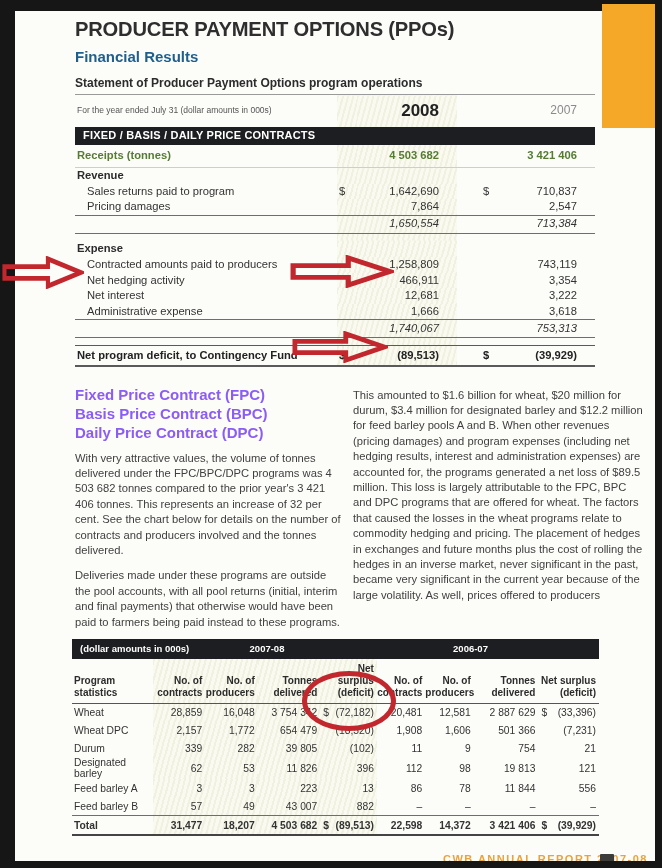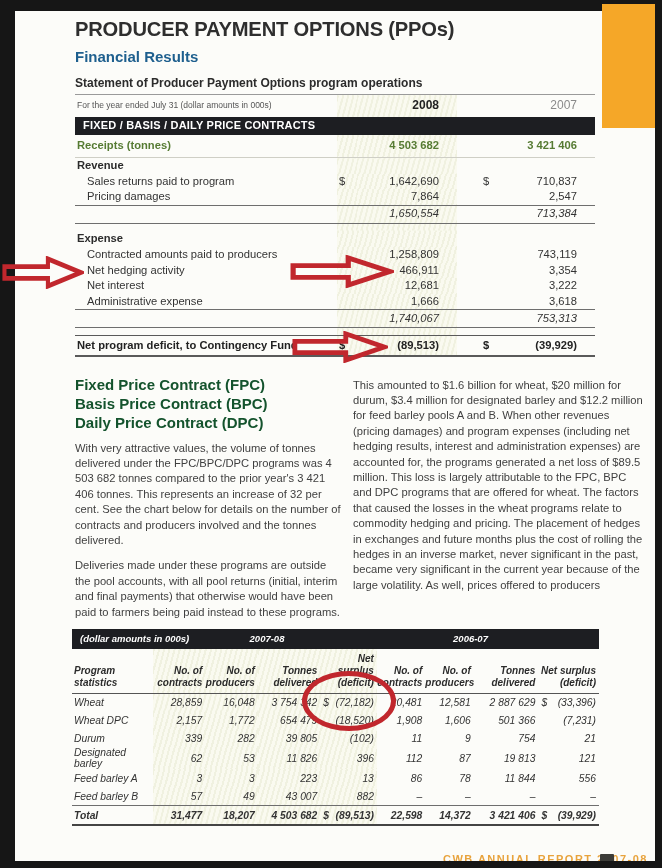--- a/index.html
+++ b/index.html
@@ -15,44 +15,44 @@
   h3.stmt-title { margin-top:11px; font-size:12px; font-weight:700; color:#2c2c2c; }
 
   
   table.stmt { margin-top:4px; width:520px; border-collapse:collapse; table-layout:fixed; font-size:11.2px; color:#333; }
   table.stmt td { padding:0 0 0 2px; line-height:15.5px; vertical-align:middle; }
   col.c-label{width:262px;} col.c-d08{width:20px;} col.c-v08{width:100px;} col.c-gap{width:24px;} col.c-d07{width:20px;} col.c-v07{width:80px;} col.c-pad{width:14px;}
   .hatch { background:repeating-linear-gradient(105deg,#f0f1e0 0px,#f0f1e0 2px,#fafaf0 2px,#fafaf0 5px); }
   td.num { text-align:right; }
   td.v08 { padding-right:18px !important; }
   td.v07 { padding-right:4px !important; }
-  tr.yearrow td { border-top:1px solid #9a9a9a; height:22px; }
+  tr.yearrow td { border-top:1px solid #9a9a9a; height:32px; }
   .plabel { font-size:8.5px; color:#555; }
-  .yr2008 { font-weight:700; color:#222; font-size:12px; }
+  .yr2008 { font-weight:700; color:#222; font-size:17px; }
   .yr2007 { color:#8a8a8a; font-size:12px; }
   tr.bar td { background:#1d1e22; color:#fff; font-weight:700; font-size:11px; height:18px; padding-left:8px; letter-spacing:0.2px; }
   tr.receipts td { height:23px; border-bottom:1px solid #cfcfc6; color:#567B33; font-weight:700; }
   tr.shead td { height:16px; font-weight:700; color:#2c2c2c; }
   td.ind { padding-left:12px !important; }
   tr.r td { height:15.5px; }
   tr.subtotal td { height:18px; border-top:1px solid #6e6e6e; border-bottom:1px solid #6e6e6e;font-style:italic; }
   tr.spacer td { height:8px; }
   tr.netrow td { height:20px; font-weight:700; color:#222; border-top:1px solid #5a5a5a; border-bottom:2px solid #5a5a5a; }
 
   
   .two-col { display:flex; margin-top:18px; width:570px; }
   .lcol { width:268px; }
   .rcol { width:292px; margin-left:10px; padding-top:3px; }
-  .lcol h4 { font-size:15px; line-height:19px; font-weight:700; color:#14532d; }
+  .lcol h4 { font-size:15px; line-height:19px; font-weight:700; color:#8b5cf6; }
   .lcol p, .rcol p { font-size:11.2px; line-height:15.4px; color:#3f3f3f; }
   .lcol p.p1 { margin-top:9px; }
   .lcol p.p2 { margin-top:10px; }
 
   
-  .prog { margin-left:-3px; margin-top:9px; width:527px;font-style:italic; }
+  .prog { margin-left:-3px; margin-top:9px; width:527px; }
   .prog-bar { display:grid; grid-template-columns:112px 150px 1fr; align-items:center; background:#1d1e22; color:#fff; height:20px; font-size:9.5px; font-weight:700; padding-left:8px; }
   .prog-bar .g { text-align:center; }
   table.ptab { width:527px; border-collapse:collapse; table-layout:fixed; font-size:10.3px; color:#333; }
   col.p-label{width:80px;} col.p-c1{width:52px;} col.p-c2{width:52px;} col.p-c3{width:62px;} col.p-c4{width:56px;} col.p-c5{width:48px;} col.p-c6{width:48px;} col.p-c7{width:64px;} col.p-c8{width:60px;}
   table.ptab th { font-size:10px; font-weight:700; color:#2c2c2c; text-align:right; vertical-align:bottom; padding:4px 3px 4px 0; line-height:12px; border-bottom:1.5px solid #555; }
   table.ptab th.lft { text-align:left; padding-left:2px; }
   table.ptab td { height:18px; text-align:right; padding-right:3px; vertical-align:middle; }
   table.ptab td.lbl { text-align:left; padding-left:2px; }
   .dollar { float:left; padding-left:3px; }
   tr.lastrow td { border-bottom:1px solid #6e6e6e; }
@@ -305,21 +305,21 @@
             <td>754</td>
             <td>21</td>
           </tr>
           <tr>
             <td class="lbl">Designated barley</td>
             <td class="hatch">62</td>
             <td class="hatch">53</td>
             <td class="hatch">11 826</td>
             <td class="hatch">396</td>
             <td>112</td>
-            <td>87</td>
+            <td>98</td>
             <td>19 813</td>
             <td>121</td>
           </tr>
           <tr>
             <td class="lbl">Feed barley A</td>
             <td class="hatch">3</td>
             <td class="hatch">3</td>
             <td class="hatch">223</td>
             <td class="hatch">13</td>
             <td>86</td>

